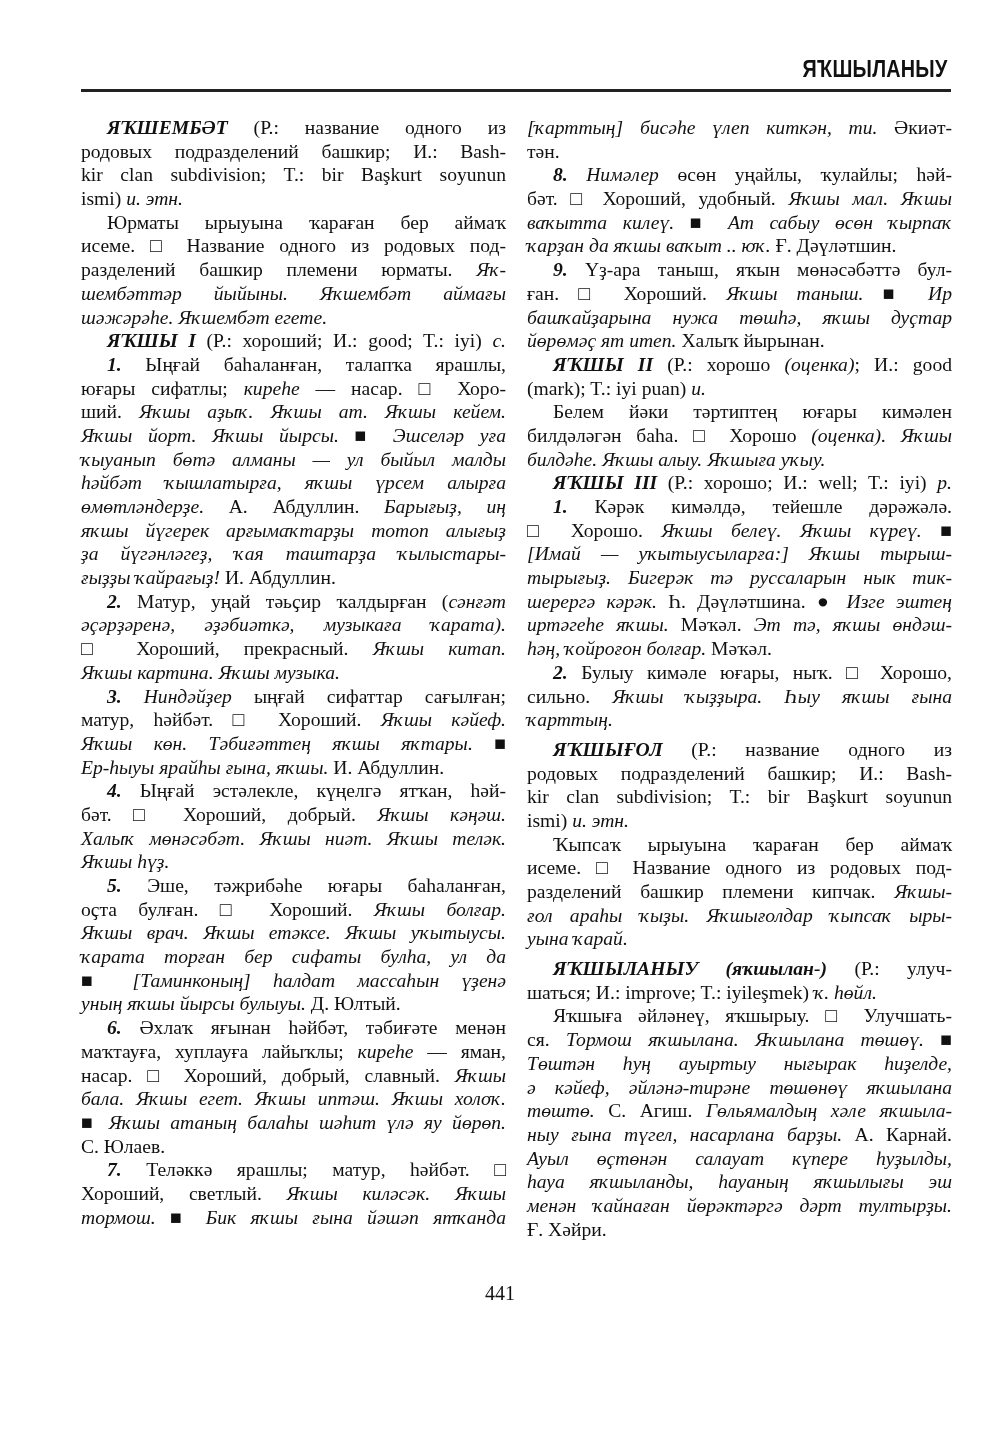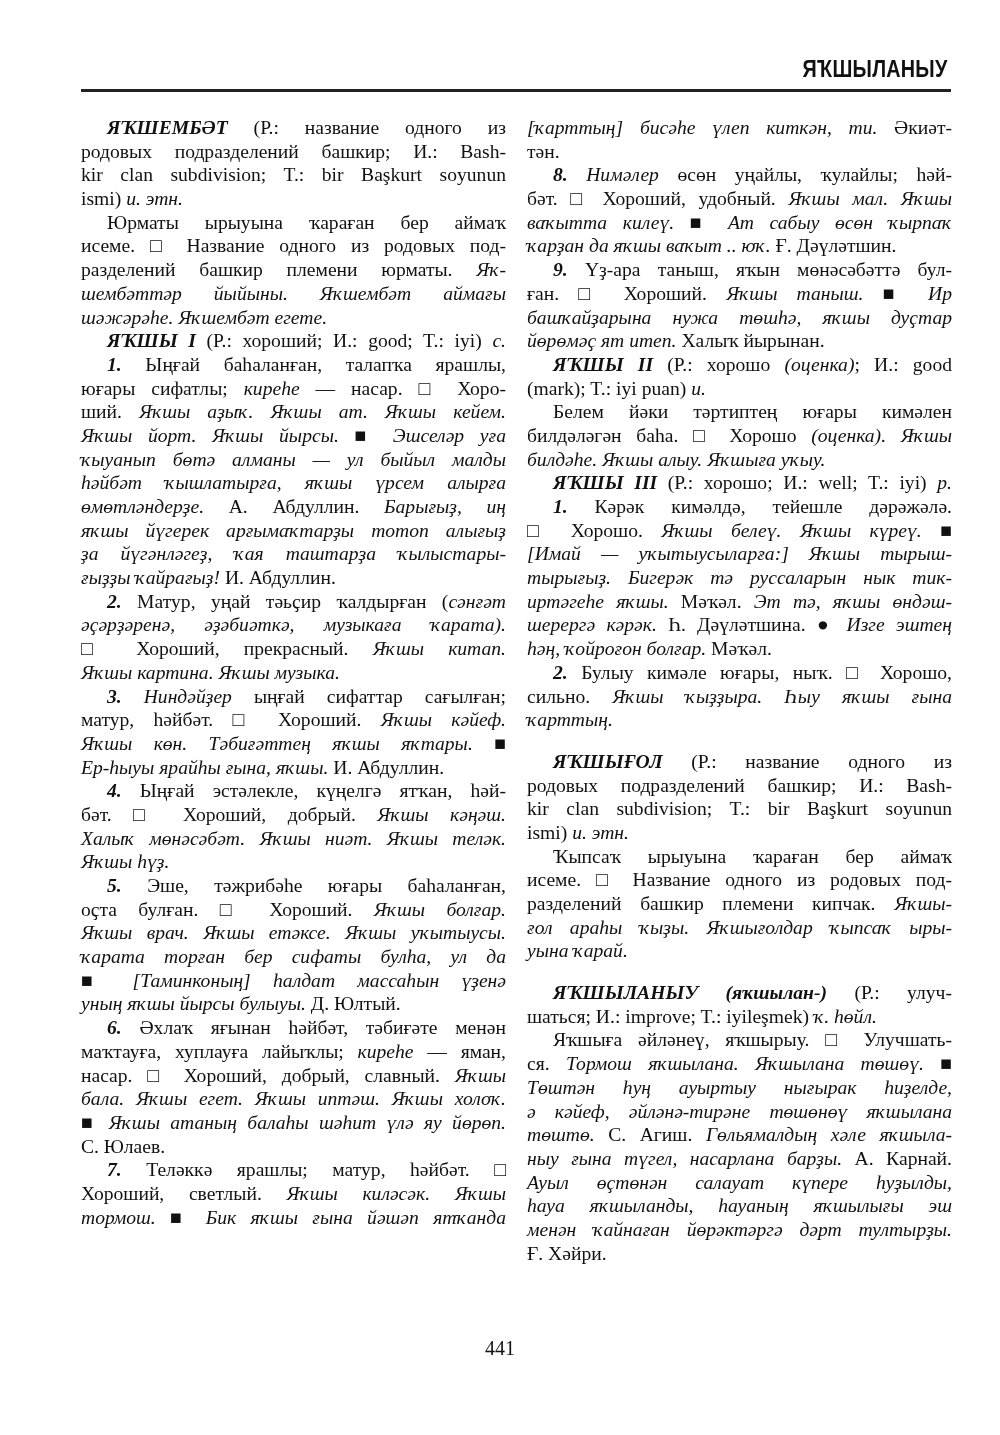--- a/index.html
+++ b/index.html
@@ -7,24 +7,24 @@
          font-family: "DejaVu Serif", "Liberation Serif", serif; color: #111; }
   .running-head { position: absolute; top: 56px; right: 52px; font-family: "Liberation Sans", sans-serif;
          font-weight: bold; font-size: 23px; letter-spacing: 0.3px; transform: scaleX(0.86); transform-origin: right center; }
   .rule { position: absolute; top: 89px; left: 81px; width: 870px; height: 3px; background: #222; }
   .col { position: absolute; top: 116px; width: 425px; font-family: "Liberation Serif", serif; font-size: 19.6px; line-height: 23.7px; }
   .col.left { left: 81px; }
   .col.right { left: 527px; }
   .line { display: block; white-space: nowrap; text-align: justify; text-align-last: justify; height: 23.7px; }
   .line.last { text-align-last: left; }
   .line.indent { padding-left: 26px; }
-  .line.gap { margin-top: 18px; }
+  .line.gap { margin-top: 6px; }
   .seg-b { font-weight: bold; font-style: italic; }
   .seg-i { font-style: italic; }
-  .page-number { position: absolute; top: 1337px; left: 0; width: 1000px; text-align: center;
+  .page-number { position: absolute; top: 1282px; left: 0; width: 1000px; text-align: center;
          font-family: "Liberation Serif", serif; font-size: 20px; }
 </style>
 </head>
 <body>
 
 <div class="running-head">ЯҠШЫЛАНЫУ</div>
 <div class="rule"></div>
 
 <div class="col left">
     <span class="line indent"><span class="seg-b">ЯҠШЕМБӘТ</span><span> (Р.: название одного из</span></span>
@@ -89,22 +89,22 @@
     <span class="line indent"><span class="seg-b">ЯҠШЫ II</span><span> (Р.: хорошо </span><span class="seg-i">(оценка)</span><span>; И.: good</span></span>
     <span class="line last"><span>(mark); T.: iyi puan) </span><span class="seg-i">и.</span></span>
     <span class="line indent"><span>Белем йәки тәртиптең юғары кимәлен</span></span>
     <span class="line"><span>билдәләгән баһа. □ Хорошо </span><span class="seg-i">(оценка). Яҡшы</span></span>
     <span class="line last"><span class="seg-i">билдәһе. Яҡшы алыу. Яҡшыға уҡыу.</span></span>
     <span class="line indent"><span class="seg-b">ЯҠШЫ III</span><span> (Р.: хорошо; И.: well; T.: iyi) </span><span class="seg-i">р.</span></span>
     <span class="line indent"><span class="seg-b">1.</span><span> Кәрәк кимәлдә, тейешле дәрәжәлә.</span></span>
     <span class="line"><span>□ Хорошо. </span><span class="seg-i">Яҡшы белеү. Яҡшы күреү.</span><span> ■</span></span>
     <span class="line"><span class="seg-i">[Имай — уҡытыусыларға:] Яҡшы тырыш-</span></span>
     <span class="line"><span class="seg-i">тырығыҙ. Бигерәк тә руссаларын нык тик-</span></span>
+    <span class="line"><span class="seg-i">шерергә кәрәк.</span><span> Һ. Дәүләтшина. ● </span><span class="seg-i">Изге эштең</span></span>
     <span class="line"><span class="seg-i">иртәгеһе яҡшы.</span><span> Мәҡәл. </span><span class="seg-i">Эт тә, яҡшы өндәш-</span></span>
-    <span class="line"><span class="seg-i">шерергә кәрәк.</span><span> Һ. Дәүләтшина. ● </span><span class="seg-i">Изге эштең</span></span>
     <span class="line last"><span class="seg-i">һәң, ҡойроғон болғар.</span><span> Мәҡәл.</span></span>
     <span class="line indent"><span class="seg-b">2.</span><span> Булыу кимәле юғары, ныҡ. □ Хорошо,</span></span>
     <span class="line"><span>сильно. </span><span class="seg-i">Яҡшы ҡыҙҙыра. Һыу яҡшы ғына</span></span>
     <span class="line last"><span class="seg-i">ҡарттың.</span></span>
     <span class="line indent gap"><span class="seg-b">ЯҠШЫҒОЛ</span><span> (Р.: название одного из</span></span>
     <span class="line"><span>родовых подразделений башкир; И.: Bash-</span></span>
     <span class="line"><span>kir clan subdivision; T.: bir Başkurt soyunun</span></span>
     <span class="line last"><span>ismi) </span><span class="seg-i">и. этн.</span></span>
     <span class="line indent"><span>Ҡыпсаҡ ырыуына ҡараған бер аймаҡ</span></span>
     <span class="line"><span>исеме. □ Название одного из родовых под-</span></span>

